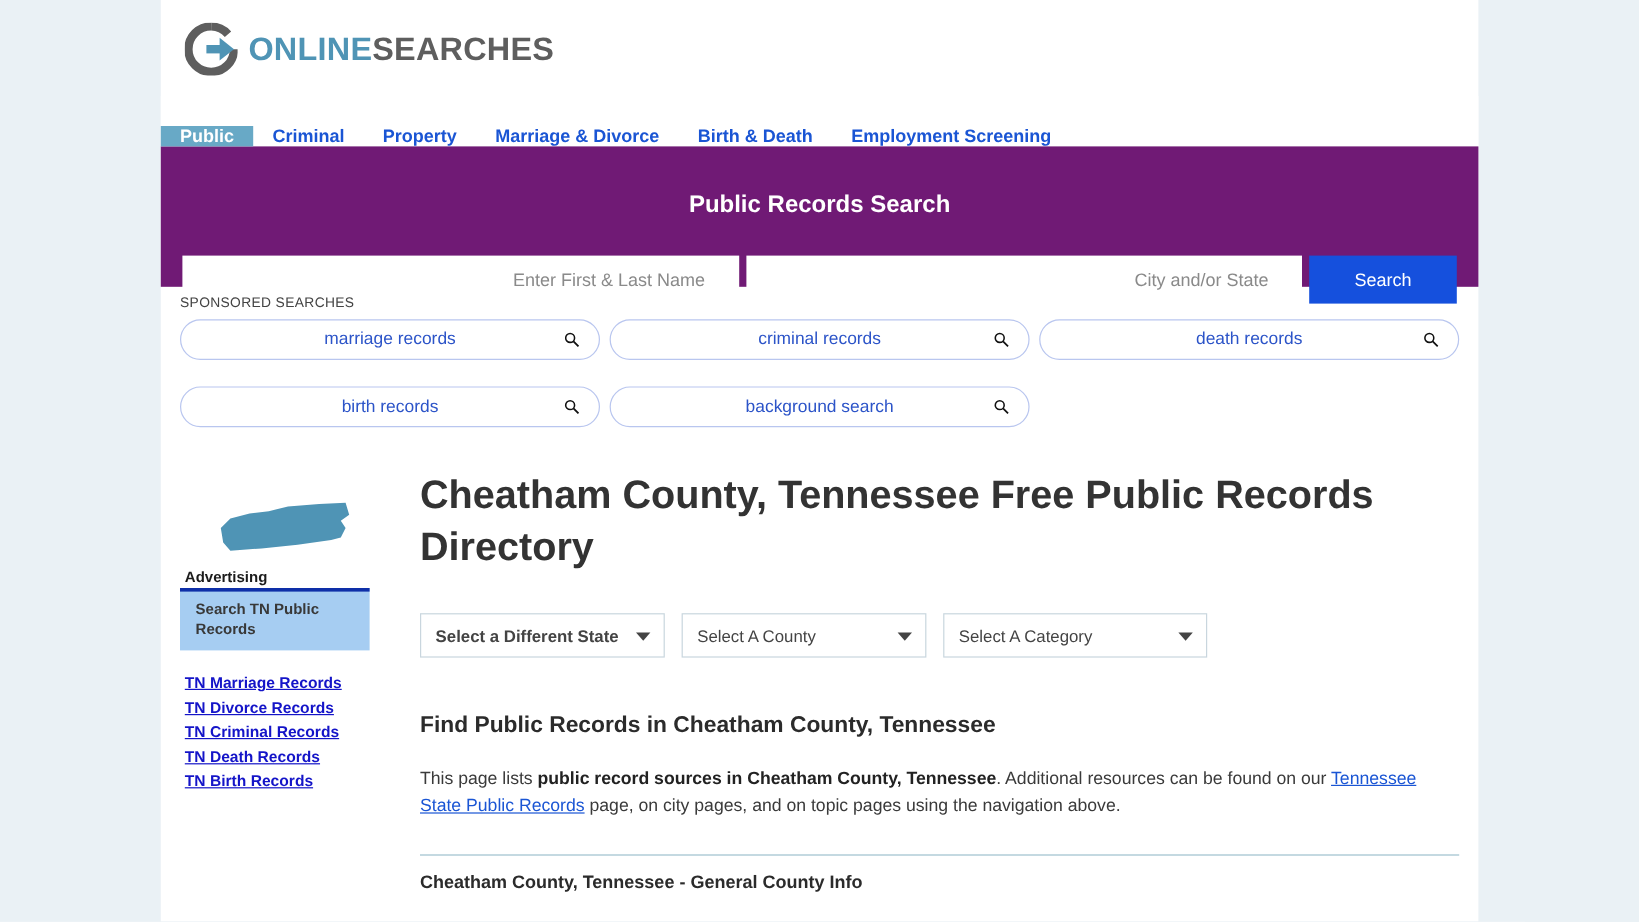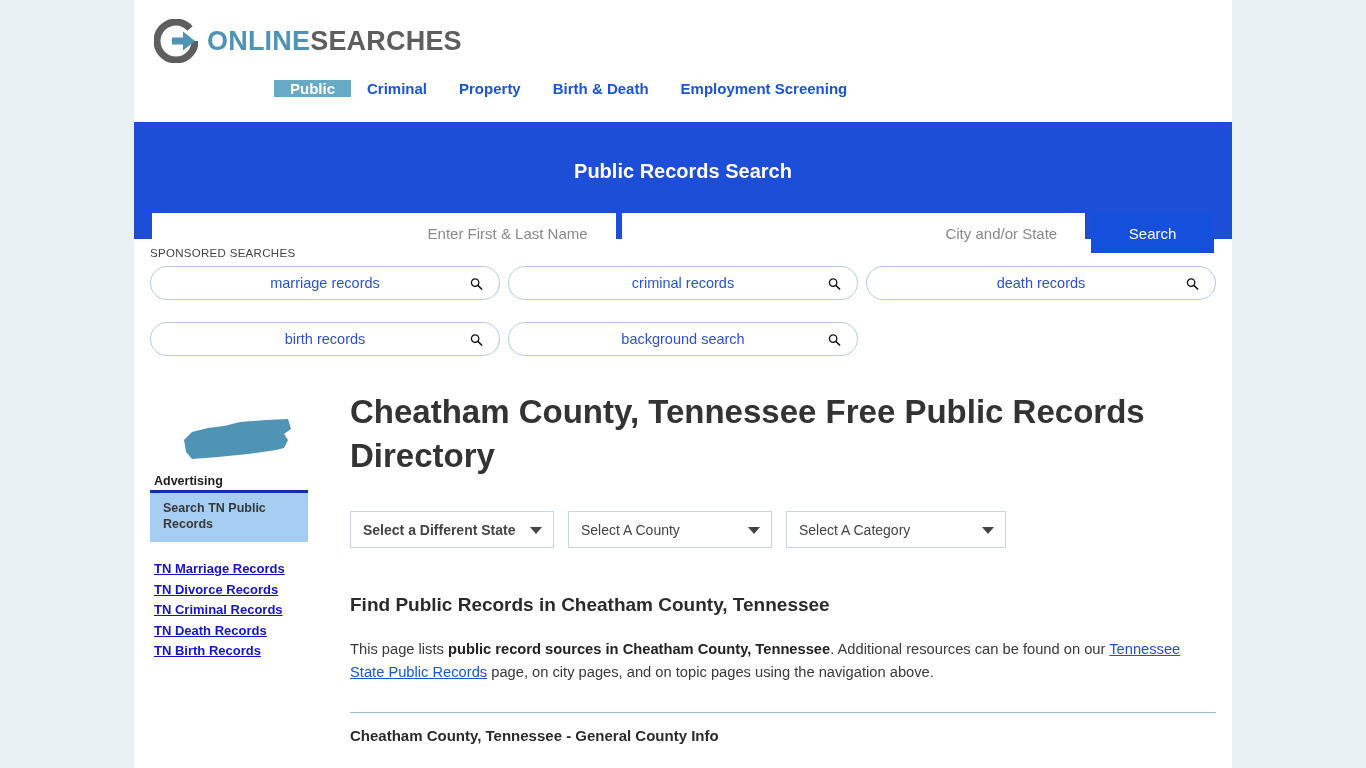--- a/index.html
+++ b/index.html
@@ -28,41 +28,40 @@
   .logo-bar { height: 80px; padding: 18px 0 0 20px; }
   .logo { display: flex; align-items: center; height: 46px; }
   .logo-mark { width: 44px; height: 44px; margin-right: 9px; flex: 0 0 44px; }
   .logo-text { font-size: 27px; letter-spacing: 0.2px; font-weight: bold; line-height: 1; }
   .logo-online { color: #4f94b5; }
   .logo-searches { color: #5e5e5e; }
 
   
   .nav-bar {
     height: 42px;
-    padding-left: 140px;
     display: flex;
-    align-items: flex-start;
+    align-items: flex-end;
     background: #ffffff;
   }
   .nav-item {
     display: flex; align-items: center;
     padding: 0 16px;
     font-size: 15px; font-weight: bold;
     color: #1a55d4;
     cursor: pointer;
     white-space: nowrap;
   }
   .nav-item.active {
     background: #68a9c6;
     color: #ffffff;
   }
 
   
   .search-banner {
-    background: #1d4ed8;
+    background: #701a75;
     padding: 22px 18px 26px 18px;
     height: 117px;
   }
   .search-title {
     text-align: center;
     color: #ffffff;
     font-size: 20px;
     font-weight: bold;
     margin: 16px 0 30px 0;
   }
@@ -232,20 +231,21 @@
         <span class="logo-text">
           <span class="logo-online">ONLINE</span><span class="logo-searches">SEARCHES</span>
         </span>
       </div>
     </div>
 
     <div class="nav-bar">
       <div class="nav-item active">Public</div>
       <div class="nav-item">Criminal</div>
       <div class="nav-item">Property</div>
+      <div class="nav-item">Marriage &amp; Divorce</div>
       <div class="nav-item">Birth &amp; Death</div>
       <div class="nav-item">Employment Screening</div>
     </div>
 
     <div class="search-banner">
       <div class="search-title">Public Records Search</div>
       <div class="search-row">
         <input class="search-input name" type="text" placeholder="Enter First &amp; Last Name" style="">
         <input class="search-input city" type="text" placeholder="City and/or State" style="">
         <button class="search-btn">Search</button>

